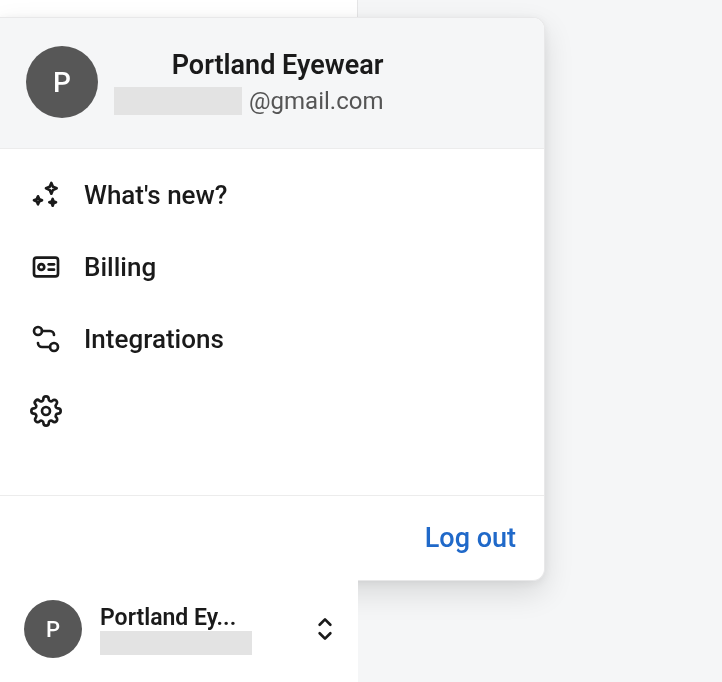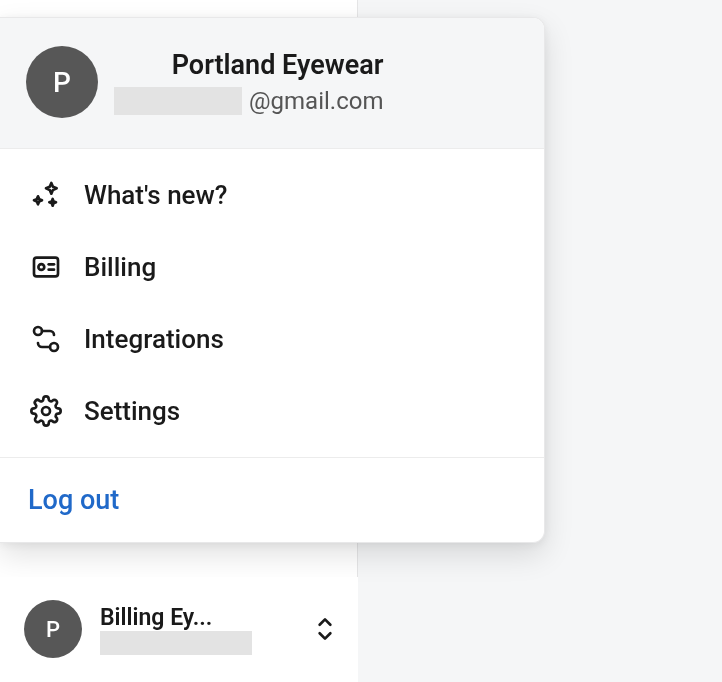--- a/index.html
+++ b/index.html
@@ -117,23 +117,24 @@
       width: 32px;
       height: 32px;
       display: inline-flex;
       align-items: center;
       justify-content: center;
       flex-shrink: 0;
     }
 
     .menu-footer {
       display: flex;
-      justify-content: flex-start;
+      justify-content: flex-end;
       border-top: 1px solid #ececec;
       padding: 26px 28px;
+      margin-top: 38px;
     }
 
     .link {
       font-size: 27px;
       font-weight: 500;
       color: #2069c9;
       cursor: pointer;
       text-decoration: none;
     }
 
@@ -245,37 +246,36 @@
       <span>Integrations</span>
     </div>
 
     <div class="menu-item">
       <span class="icon">
         <svg width="32" height="32" viewBox="0 0 24 24" fill="none" stroke="#1a1a1a" stroke-width="2" stroke-linecap="round" stroke-linejoin="round">
           <circle cx="12" cy="12" r="3"></circle>
           <path d="M19.4 15a1.65 1.65 0 0 0 .33 1.82l.06.06a2 2 0 1 1-2.83 2.83l-.06-.06a1.65 1.65 0 0 0-1.82-.33 1.65 1.65 0 0 0-1 1.51V21a2 2 0 0 1-4 0v-.09a1.65 1.65 0 0 0-1-1.51 1.65 1.65 0 0 0-1.82.33l-.06.06a2 2 0 1 1-2.83-2.83l.06-.06A1.65 1.65 0 0 0 4.6 15a1.65 1.65 0 0 0-1.51-1H3a2 2 0 0 1 0-4h.09c.66 0 1.25-.39 1.51-1a1.65 1.65 0 0 0-.33-1.82l-.06-.06a2 2 0 1 1 2.83-2.83l.06.06c.5.5 1.24.63 1.82.33H9a1.65 1.65 0 0 0 1-1.51V3a2 2 0 0 1 4 0v.09c0 .66.39 1.25 1 1.51.58.3 1.32.17 1.82-.33l.06-.06a2 2 0 1 1 2.83 2.83l-.06.06c-.5.5-.63 1.24-.33 1.82V9c.26.61.85 1 1.51 1H21a2 2 0 0 1 0 4h-.09a1.65 1.65 0 0 0-1.51 1z"></path>
         </svg>
       </span>
-      <span>Settings</span>
     </div>
 
   </div>
 
   <div class="menu-footer">
     <a class="link">Log out</a>
   </div>
 
 </div>
 
 <div class="account-switcher">
   <div class="avatar-sm">
     <span>P</span>
   </div>
   <div class="switcher-info">
-    <div class="name">Billing Ey...</div>
+    <div class="name">Portland Ey...</div>
     <div>
       <span class="redacted-sm"></span>
     </div>
   </div>
   <span class="chev-group">
       <svg width="26" height="30" viewBox="0 0 24 28" fill="none" stroke="#1a1a1a" stroke-width="2.5" stroke-linecap="round" stroke-linejoin="round">
         <polyline points="7 10 12 5 17 10"></polyline>
         <polyline points="7 18 12 23 17 18"></polyline>
       </svg>
   </span>

